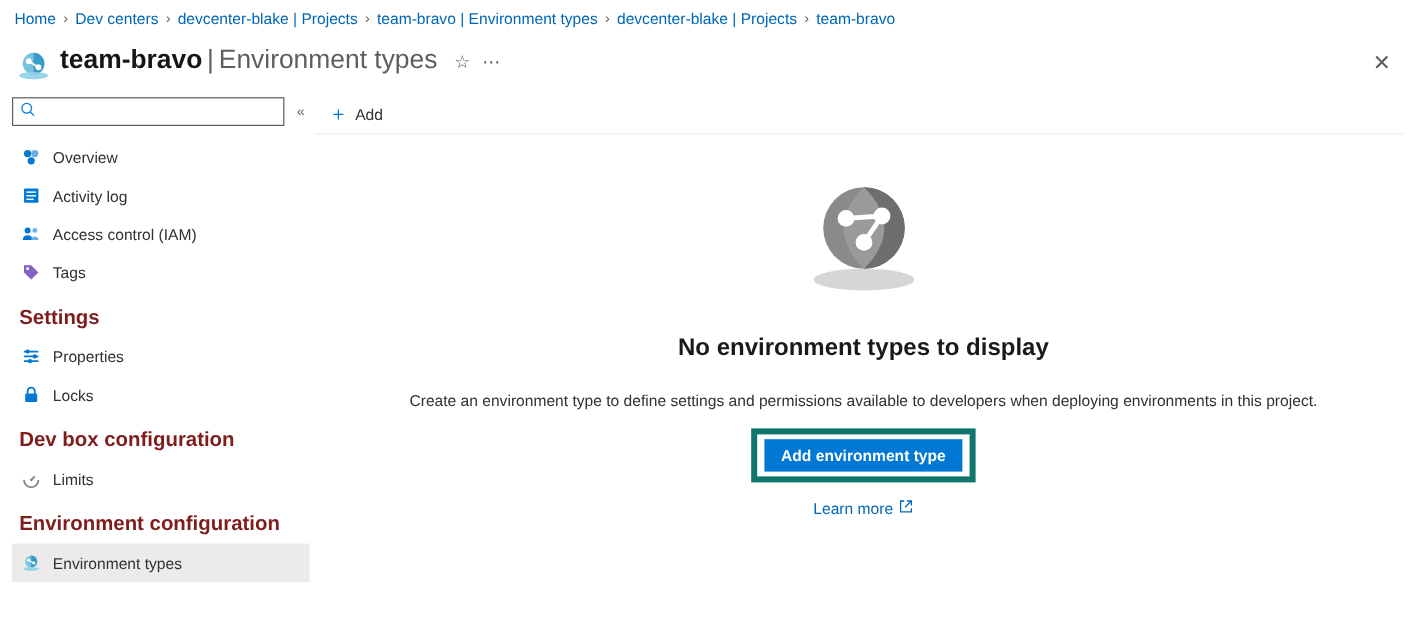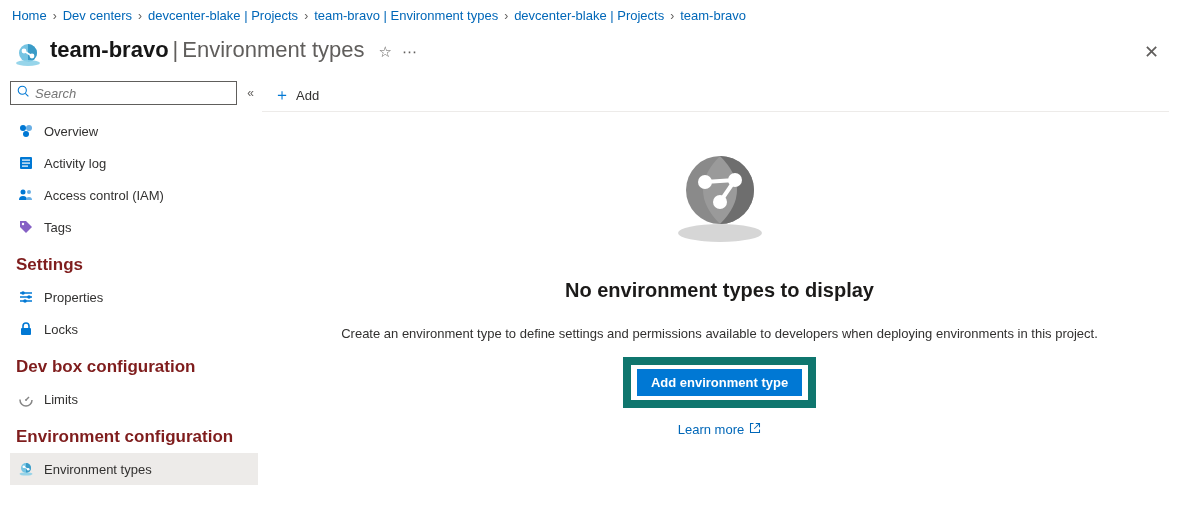--- a/index.html
+++ b/index.html
@@ -9,21 +9,20 @@
       color: #323130;
       background: #ffffff;
       width: 1181px;
       height: 519px;
       overflow: hidden;
     }
 
     
     .breadcrumb {
       display: flex;
-      align-items: center;
       padding: 8px 12px;
       font-size: 13px;
     }
     .breadcrumb a { color: #0067b8; text-decoration: none; cursor: pointer; }
     .breadcrumb .sep { color: #605e5c; margin: 0 6px; font-size: 12px; }
 
     
     .header {
       display: flex;
       align-items: flex-start;
@@ -145,21 +144,21 @@
       color: #1b1a19;
       margin-bottom: 12px;
     }
     .empty-desc {
       font-size: 13px;
       color: #323130;
       margin-bottom: 16px;
       margin-top: 12px;
     }
     .highlight-box {
-      border: 8px solid #0f766e;
+      border: 5px solid #0f766e;
       padding: 4px 6px;
       display: inline-block;
       margin-bottom: 14px;
     }
     .primary-btn {
       background: #0078d4;
       color: #fff;
       border: none;
       font-size: 13px;
       font-weight: 600;
@@ -221,21 +220,20 @@
 
   <aside class="sidebar">
     <div class="search-row">
       <div class="search-box">
         <span class="search-icon">
           <svg width="13" height="13" viewBox="0 0 16 16">
               <circle cx="6.5" cy="6.5" r="5" fill="none" stroke="#0078d4" stroke-width="1.3"></circle>
               <line x1="10.2" y1="10.2" x2="14" y2="14" stroke="#0078d4" stroke-width="1.3"></line>
             </svg>
         </span>
-        <input type="text" placeholder="Search" style="">
       </div>
       <span class="collapse-btn">«</span>
     </div>
 
     <div class="sidebar-list">
       <div class="sidebar-item">
         <span class="item-icon">
           <svg width="16" height="16" viewBox="0 0 16 16">
               <circle cx="5" cy="5" r="3" fill="#0078d4"></circle>
               <circle cx="11" cy="5" r="3" fill="#69afe5"></circle>

